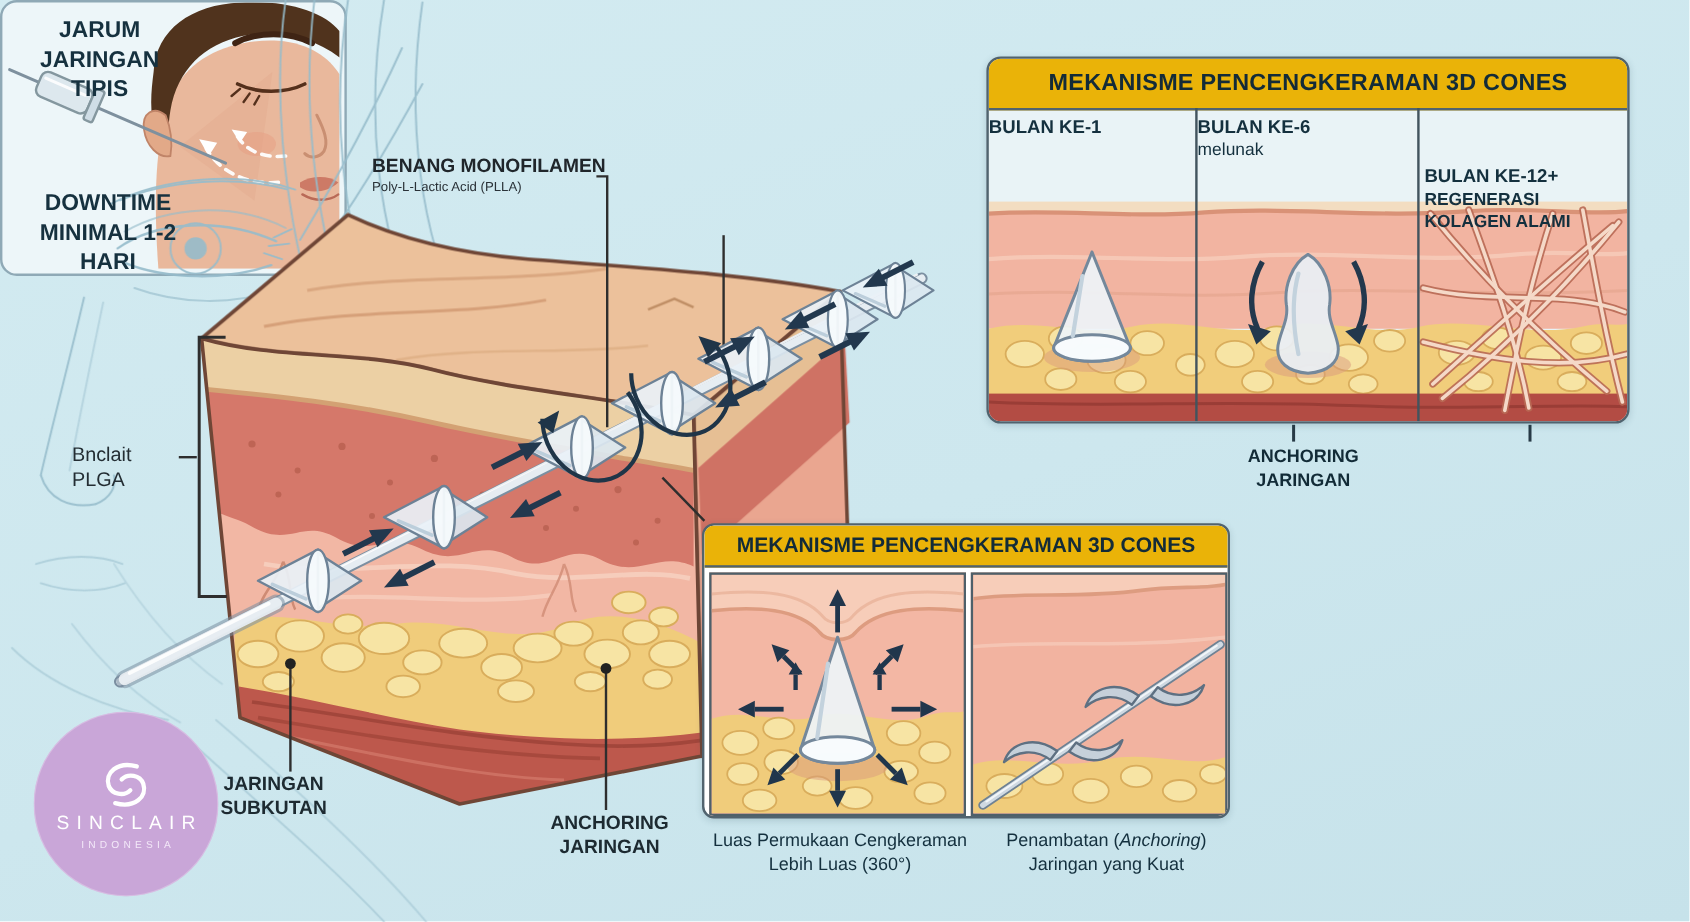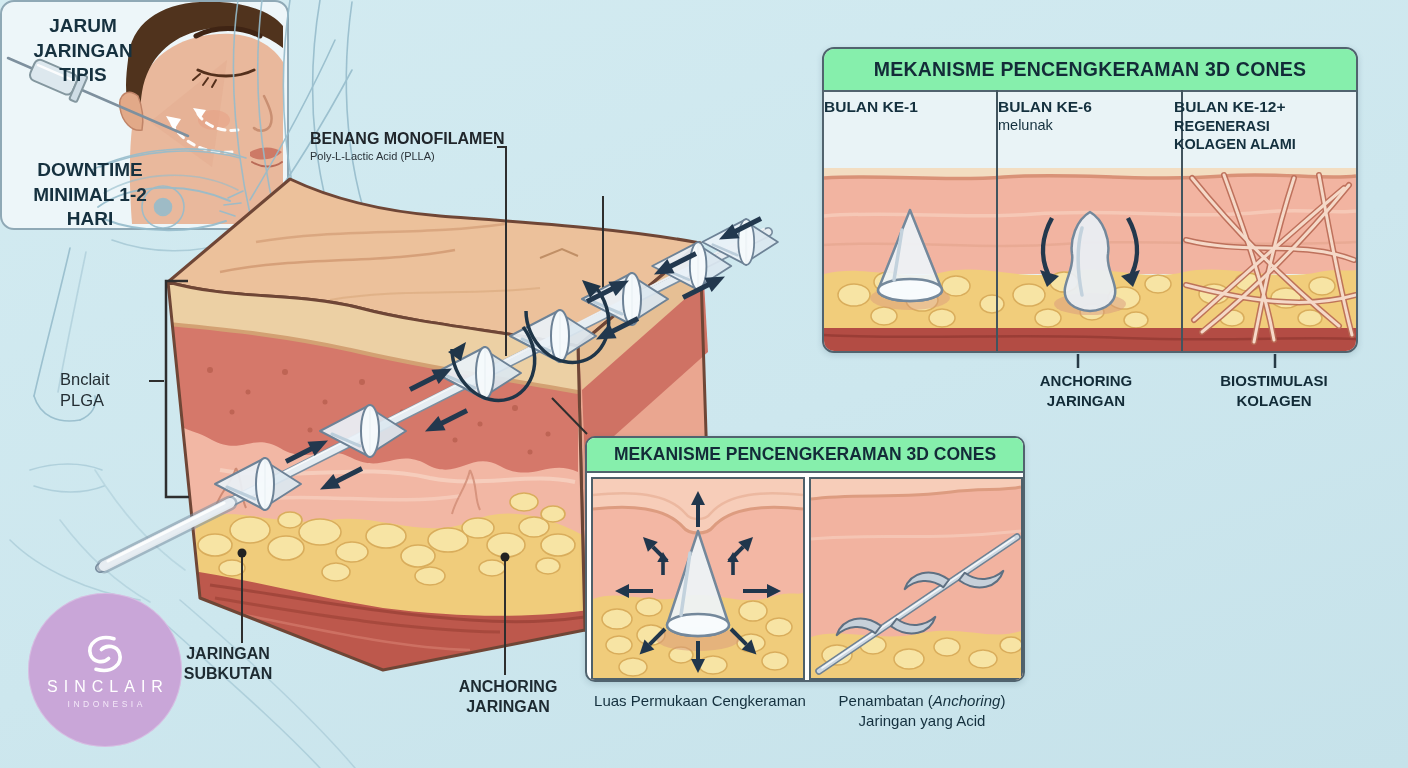--- a/index.html
+++ b/index.html
@@ -16,21 +16,21 @@
   .lbl{position:absolute;z-index:5;line-height:1.28;}
   .lbl .t{font-weight:bold;font-size:16px;color:#20262b;}
   .lbl .s{font-size:11px;color:#2a3238;}
   .lbl.center{text-align:center;}
   .lbl.right{text-align:left;}
   .big{font-weight:bold;font-size:16px;color:#1d2a31;}
 
   
   .panel{position:absolute;z-index:10;box-sizing:border-box;border:2px solid #51636e;
          box-shadow:0 2px 6px rgba(40,70,90,.18);}
-  .panel-header{background:#86efac;border-bottom:2px solid #51636e;display:flex;
+  .panel-header{background:#eab308;border-bottom:2px solid #51636e;display:flex;
                 align-items:center;justify-content:center;font-weight:bold;color:#132b38;}
   #panel-months{left:822px;top:47px;width:536px;height:306px;border-radius:12px;
                 background:#e9f3f6;overflow:hidden;}
   #panel-months .panel-header{height:41px;font-size:19.5px;letter-spacing:.2px;}
   .col-head{position:absolute;top:49px;color:#14303e;z-index:4;}
   .col-head .cl{font-weight:bold;font-size:15.5px;line-height:1.2;}
   .col-head .cs{font-size:14.5px;line-height:1.2;}
   .col-head .csb{font-weight:bold;font-size:14.5px;line-height:1.25;}
   .vsep{position:absolute;top:41px;bottom:0;width:2px;background:#42545e;z-index:3;}
 
@@ -273,21 +273,21 @@
   <div class="panel" id="panel-months">
     <div class="panel-header">MEKANISME PENCENGKERAMAN 3D CONES</div>
 
     <div class="col-head" style="left:0;width:172px;">
       <div class="cl">BULAN KE-1</div>
     </div>
     <div class="col-head" style="left:174px;width:211px;">
       <div class="cl">BULAN KE-6</div>
       <div class="cs">melunak</div>
     </div>
-    <div class="col-head" style="left:350px;width:173px;">
+    <div class="col-head" style="left:363px;width:173px;margin-top:41px;">
       <div class="cl">BULAN KE-12+</div>
       <div class="csb">REGENERASI</div>
       <div class="csb">KOLAGEN ALAMI</div>
     </div>
 
     <svg class="abs" style="left:0;top:41px;" width="532" height="261" viewBox="0 0 532 261">
 
       <rect x="0" y="78" width="532" height="12" fill="#f3ddc1"></rect>
       <path d="M0,88 C60,84 120,92 180,87 C250,82 320,92 400,86 C450,82 500,90 532,86 L532,184 L0,184 Z" fill="#f2b4a1"></path>
       <path d="M0,88 C60,84 120,92 180,87 C250,82 320,92 400,86 C450,82 500,90 532,86" stroke="#d99277" stroke-width="3.5" fill="none"></path>
@@ -362,24 +362,20 @@
       </g>
     </svg>
     <div class="vsep" style="left:172px;"></div>
     <div class="vsep" style="left:357px;"></div>
   </div>
 
   <div class="footnote" style="left:1016px;top:371px;width:140px;">
     <div>ANCHORING</div>
     <div>JARINGAN</div>
   </div>
-  <div class="footnote" style="left:1204px;top:371px;width:140px;">
-    <div>BIOSTIMULASI</div>
-    <div>KOLAGEN</div>
-  </div>
 
   <div class="panel" id="panel-detail">
     <div class="panel-header">MEKANISME PENCENGKERAMAN 3D CONES</div>
 
     <div class="subpanel" id="sub-left">
       <svg width="210" height="199" viewBox="0 0 210 199">
         <rect x="0" y="0" width="210" height="199" fill="#f3b7a4"></rect>
         <path d="M0,120 C28,110 58,126 88,118 C118,110 148,128 178,118 C194,112 204,116 210,114 L210,199 L0,199 Z" fill="#f0cc7b"></path>
         <g fill="#f7e4a4" stroke="#d9ad5c" stroke-width="1.5">
           <ellipse cx="24" cy="140" rx="15" ry="10"></ellipse>
@@ -475,24 +471,25 @@
             <path d="M-4,-3 C-12,-24 -32,-31 -46,-20 C-32,-22 -18,-15 -13,0 Z" fill="#c6d0da" stroke="#5e7082" stroke-width="2" stroke-linejoin="round"></path>
             <path d="M4,3 C12,24 32,31 46,20 C32,22 18,15 13,0 Z" fill="#c6d0da" stroke="#5e7082" stroke-width="2" stroke-linejoin="round"></path>
           </g>
         </g>
       </svg>
     </div>
   </div>
 
   <div class="caption" style="left:589px;top:691px;width:222px;">
     <div>Luas Permukaan Cengkeraman</div>
+    <div>Lebih Luas (360°)</div>
   </div>
   <div class="caption" style="left:822px;top:691px;width:200px;">
     <div><span>Penambatan (</span><i>Anchoring</i><span>)</span></div>
-    <div>Jaringan yang Acid</div>
+    <div>Jaringan yang Kuat</div>
   </div>
 
   <div id="panel-needle">
     <svg width="281" height="222" viewBox="0 0 281 222">
 
       <path d="M130,222 C126,168 126,108 144,72 C158,44 194,30 230,32 C256,34 272,46 281,60 L281,222 Z" fill="#e9b89c"></path>
       <path d="M148,120 L225,58 L210,165 Z" fill="#dfa184" opacity="0.25"></path>
       <path d="M126,58 C128,22 158,2 198,0 C238,-2 268,8 281,24 L281,46 C258,28 226,22 200,28 C168,35 146,56 140,90 C138,102 138,112 140,124 L128,110 C122,92 124,74 126,58 Z" fill="#50331d"></path>
       <path d="M136,94 C126,86 116,92 118,106 C120,120 130,130 140,128 C142,116 140,104 136,94 Z" fill="#e2a988" stroke="#c08468" stroke-width="1.5"></path>
       <path d="M194,34 C212,24 240,24 258,34" stroke="#3f2414" stroke-width="5" fill="none" stroke-linecap="round"></path>

